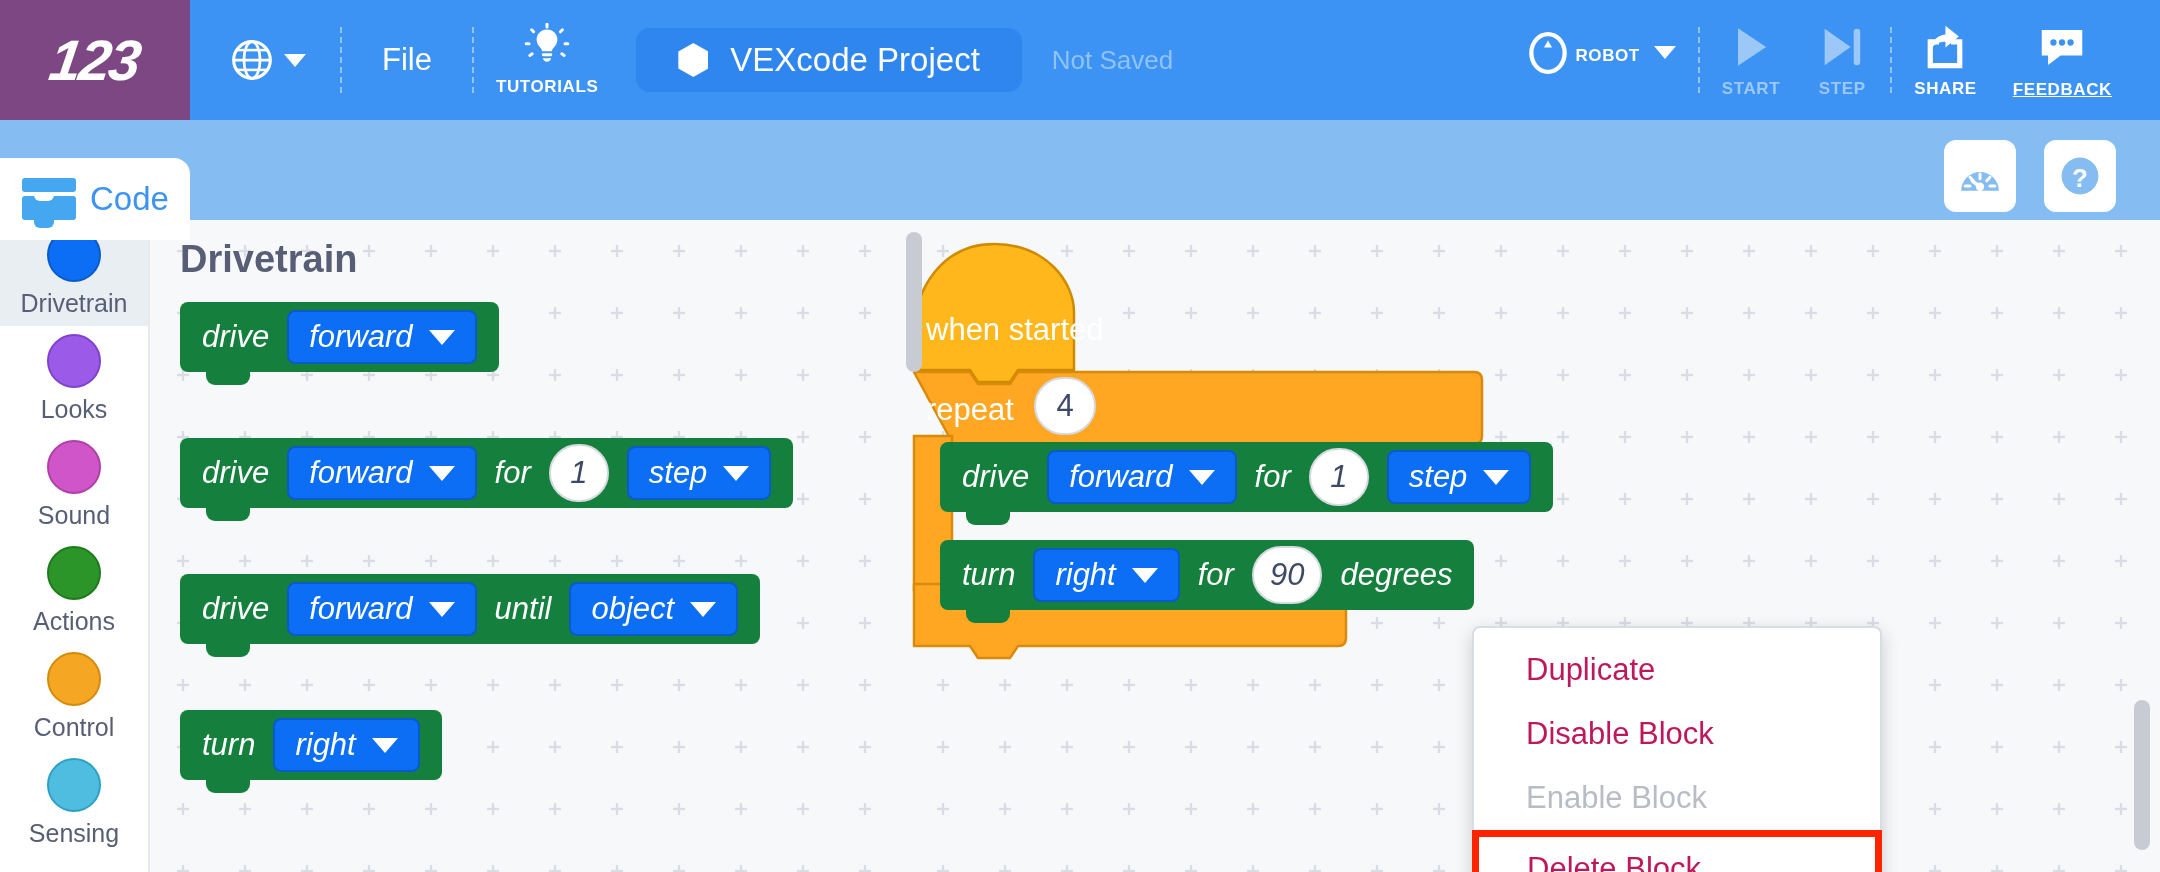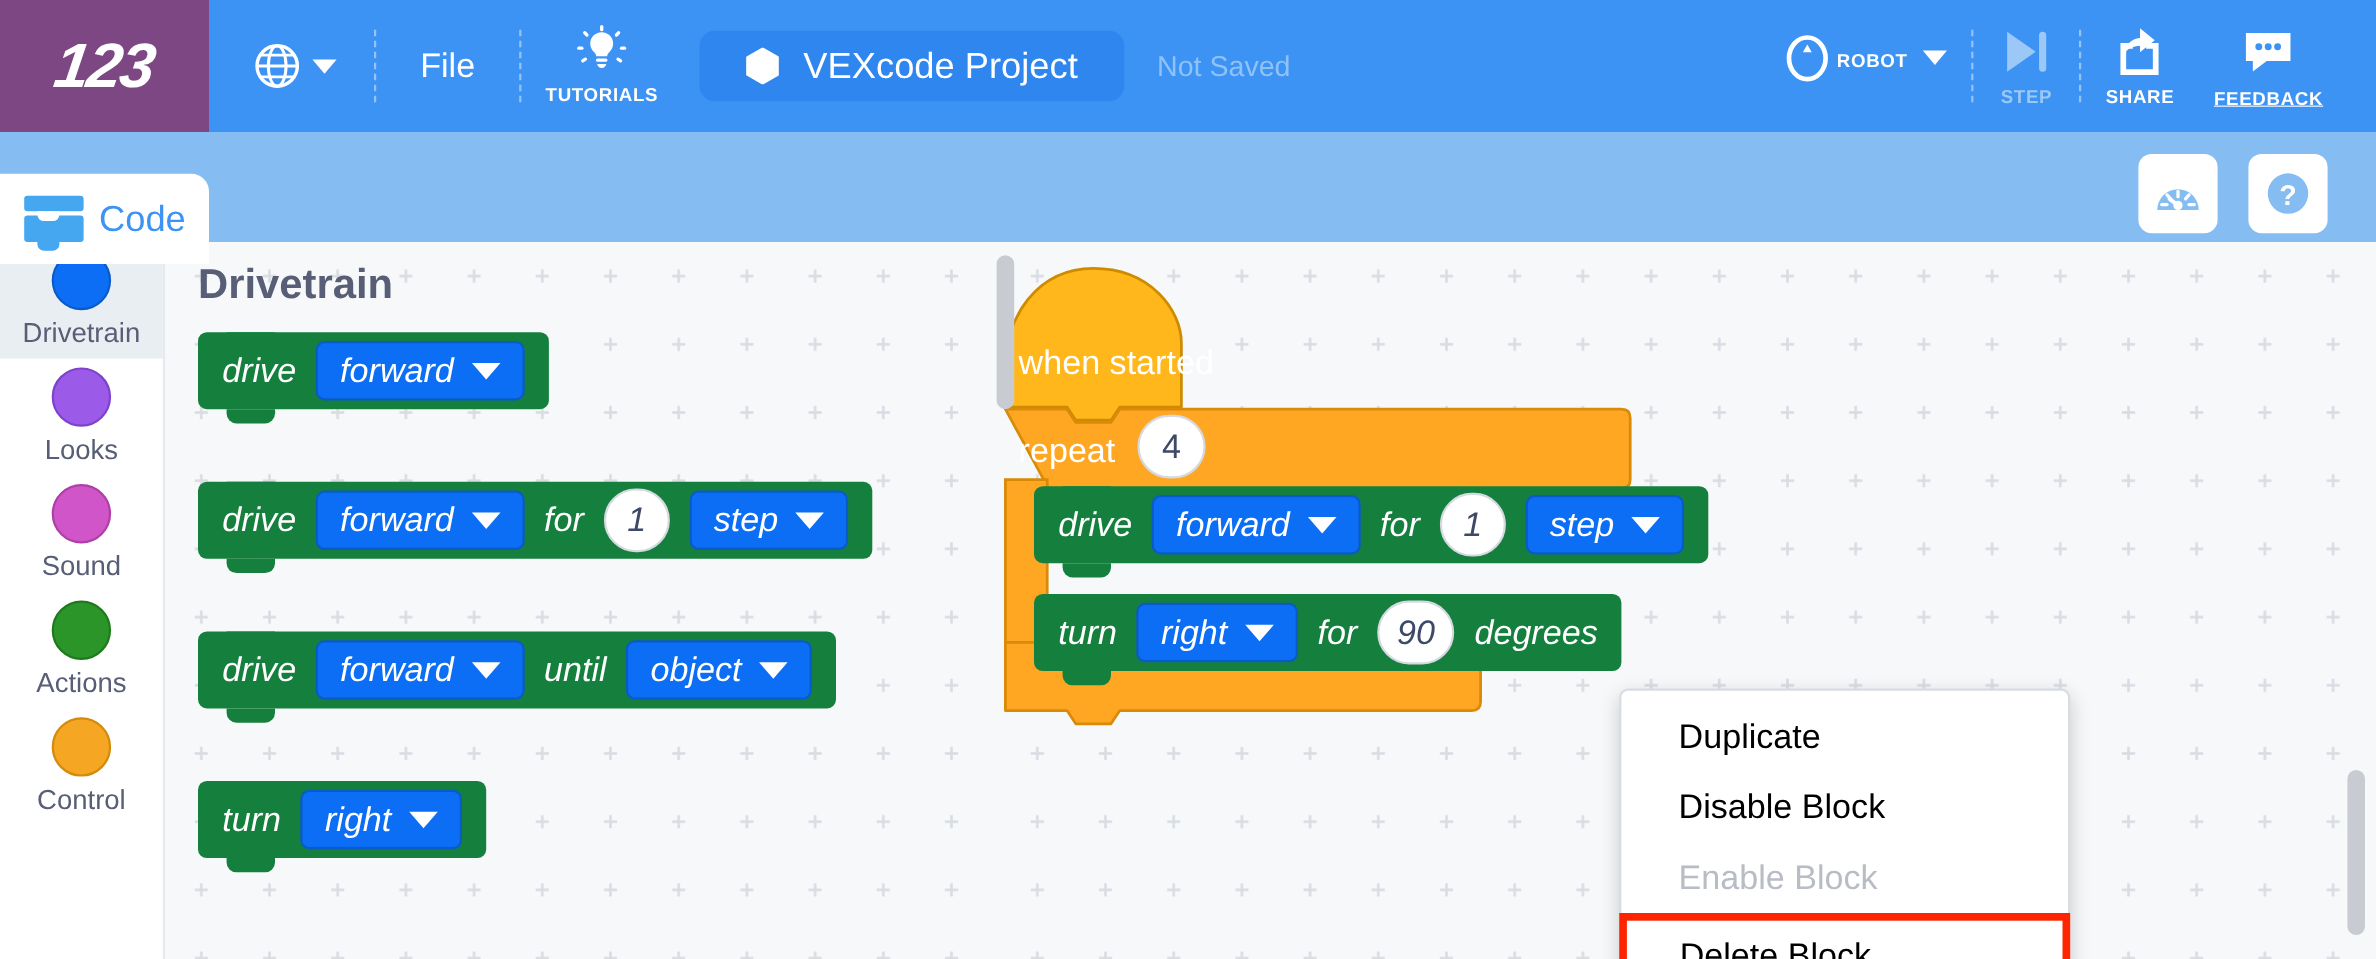--- a/index.html
+++ b/index.html
@@ -167,21 +167,21 @@
     background: #C8CCD2; border-radius: 10px; z-index: 14; cursor: pointer;
   }
 
   
   .ctxmenu {
     position: absolute; left: 1472px; top: 626px; width: 410px;
     background: #ffffff; border: 2px solid #D8DCE3; border-radius: 8px;
     box-shadow: 0 6px 18px rgba(0,0,0,0.18); z-index: 60; padding: 10px 0 0 0;
   }
   .ctxitem {
-    padding: 14px 0 14px 52px; font-size: 31px; color: #000000;
+    padding: 14px 0 14px 52px; font-size: 31px; color: #be185d;
     cursor: pointer;
   }
   .ctxitem.disabled { color: #B8BCC4; cursor: default; }
   .ctxitem.highlight {
     border: 7px solid #FF2400; background: #ffffff;
     margin: 0 -2px -2px -2px; padding: 14px 0 14px 48px;
   }
 </style>
 </head>
 <body>
@@ -243,20 +243,26 @@
           <ellipse cx="12" cy="12" rx="7.4" ry="8.4" fill="none" stroke="#fff" stroke-width="1.9"></ellipse>
           <path d="M12 6.4l1.8 3.2h-3.6z" fill="#fff"></path>
         </svg>
         <span class="tb-label-sm">ROBOT</span>
       </div>
       <span class="caret-down" style="margin-top:20px;"></span>
     </div>
 
     <div class="divider-v"></div>
 
+    <div class="tb-item disabled">
+      <svg width="52" height="52" viewBox="0 0 24 24">
+        <path d="M6 3.4l13 8.6-13 8.6z" fill="#9CC8F7"></path>
+      </svg>
+      <span class="tb-label-sm">START</span>
+    </div>
 
     <div class="tb-item disabled">
       <svg width="52" height="52" viewBox="0 0 24 24">
         <path d="M4 3.6l12 8.4-12 8.4z" fill="#9CC8F7"></path>
         <rect x="17.4" y="3.6" width="3" height="16.8" rx="1.5" fill="#9CC8F7"></rect>
       </svg>
       <span class="tb-label-sm">STEP</span>
     </div>
 
 
@@ -332,20 +338,24 @@
       <span class="cat-label">Sound</span>
     </div>
     <div class="cat">
       <span class="cat-dot" style="background:#2B9529;border:2px solid #1E7A1C;"></span>
       <span class="cat-label">Actions</span>
     </div>
     <div class="cat">
       <span class="cat-dot" style="background:#F5A623;border:2px solid #D48A0B;"></span>
       <span class="cat-label">Control</span>
     </div>
+    <div class="cat">
+      <span class="cat-dot" style="background:#4EBDE0;border:2px solid #2FA0C4;"></span>
+      <span class="cat-label">Sensing</span>
+    </div>
   </div>
 
   <div class="palette">
     <svg class="plusbg" width="760" height="652">
       <defs>
         <pattern id="plusPatP" width="62" height="62" patternUnits="userSpaceOnUse">
           <g stroke="#D9DDE3" stroke-width="2.4">
             <line x1="25" y1="31" x2="37" y2="31"></line>
             <line x1="31" y1="25" x2="31" y2="37"></line>
           </g>

